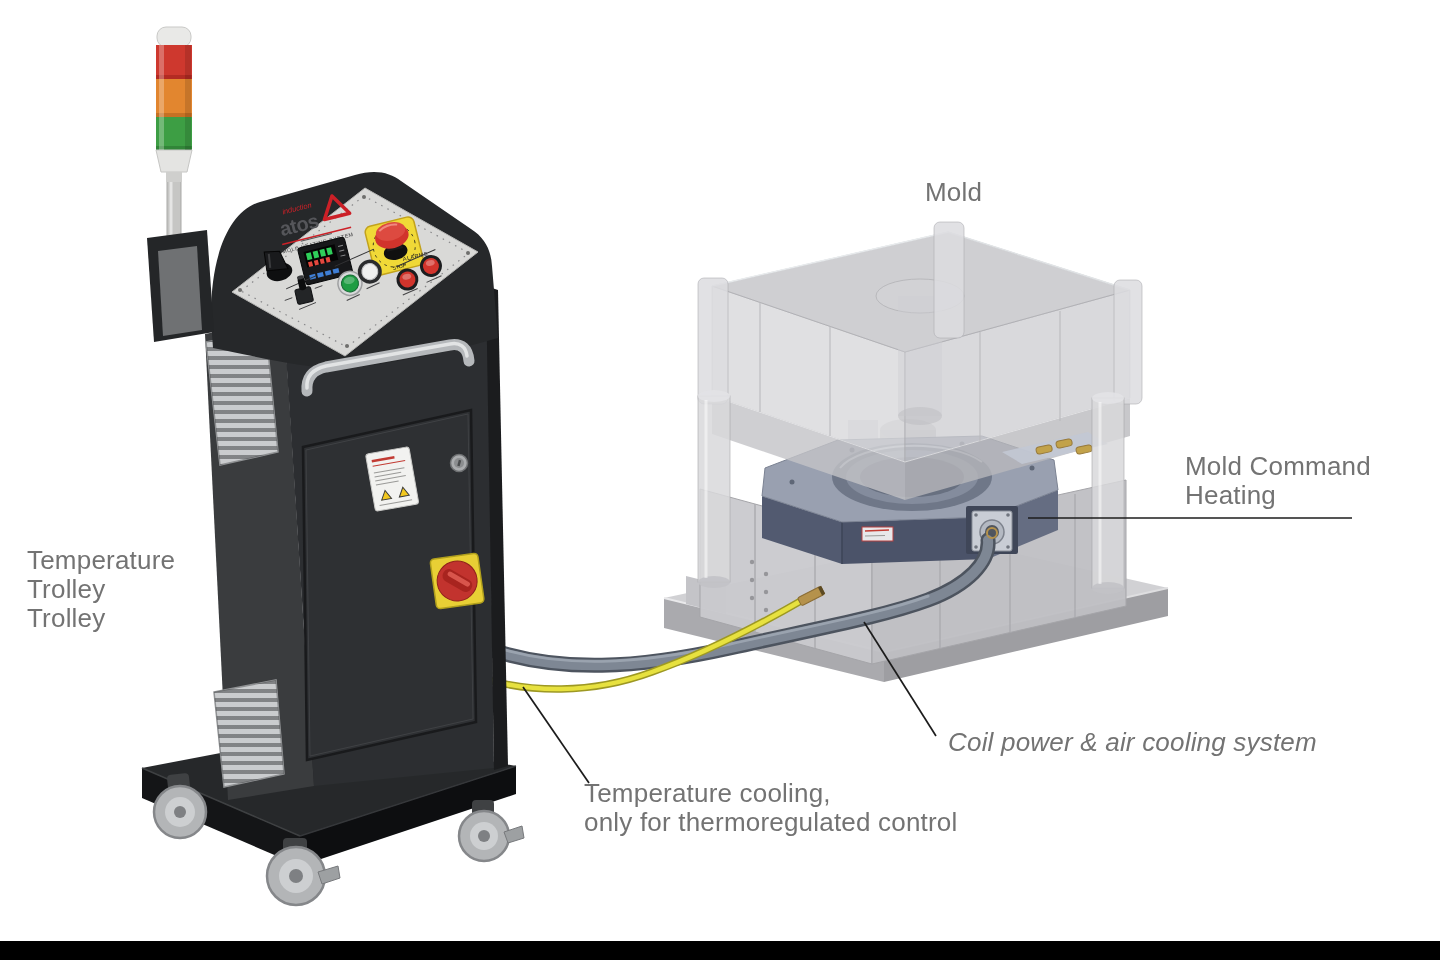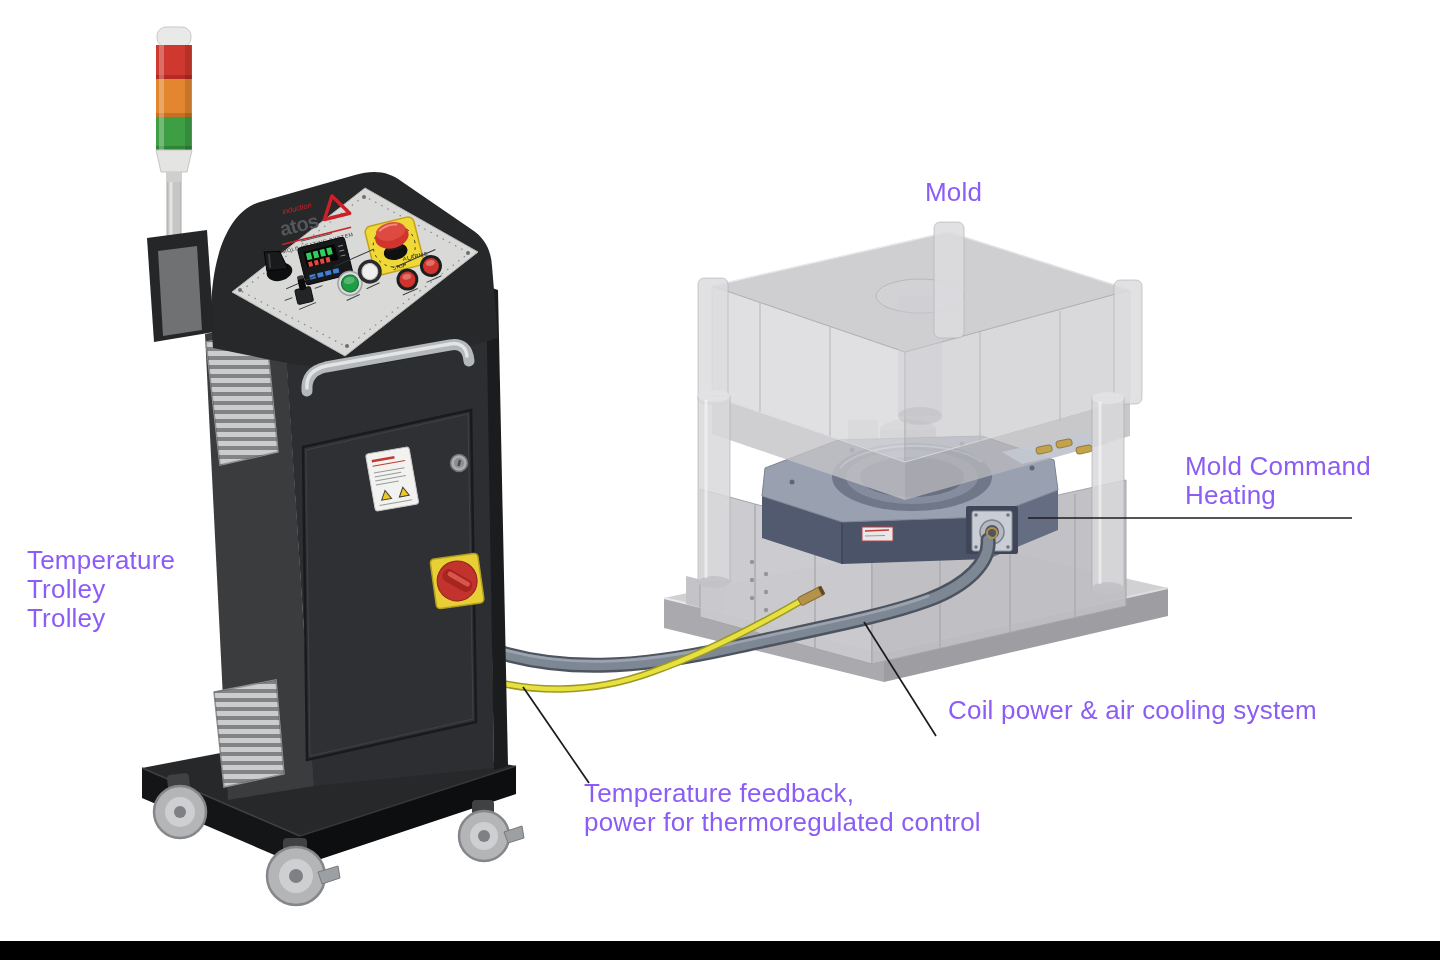--- a/index.html
+++ b/index.html
@@ -1,20 +1,20 @@
 <!DOCTYPE html>
 <html><head>
 <meta charset="utf-8">
 <style>
   html,body{margin:0;padding:0;background:#ffffff;}
   body{width:1440px;height:960px;position:relative;overflow:hidden;
        font-family:"Liberation Sans","DejaVu Sans",sans-serif;}
   .stage{position:absolute;left:0;top:0;width:1440px;height:960px;}
   svg{position:absolute;left:0;top:0;}
-  .label{position:absolute;color:#8b5cf6;font-size:26px;line-height:29px;
+  .label{position:absolute;color:#737373;font-size:26px;line-height:29px;
          letter-spacing:.2px;white-space:nowrap;}
   .label div{height:29px;}
 </style>
 </head>
 <body>
 
 <div class="stage">
 
 <svg width="1440" height="960" viewBox="0 0 1440 960">
   <defs>
@@ -376,20 +376,20 @@
   <div>Trolley</div>
 </div>
 
 <div class="label" style="left:925px;top:178px;">Mold</div>
 
 <div class="label" style="left:1185px;top:452px;">
   <div>Mold Command</div>
   <div>Heating</div>
 </div>
 
-<div class="label" style="left:948px;top:696px;">Coil power &amp; air cooling system</div>
+<div class="label" style="left:948px;top:728px;font-style:italic;">Coil power &amp; air cooling system</div>
 
 <div class="label" style="left:584px;top:779px;">
-  <div>Temperature feedback,</div>
-  <div>power for thermoregulated control</div>
+  <div>Temperature cooling,</div>
+  <div>only for thermoregulated control</div>
 </div>
 
 </div>
 
 </body></html>

